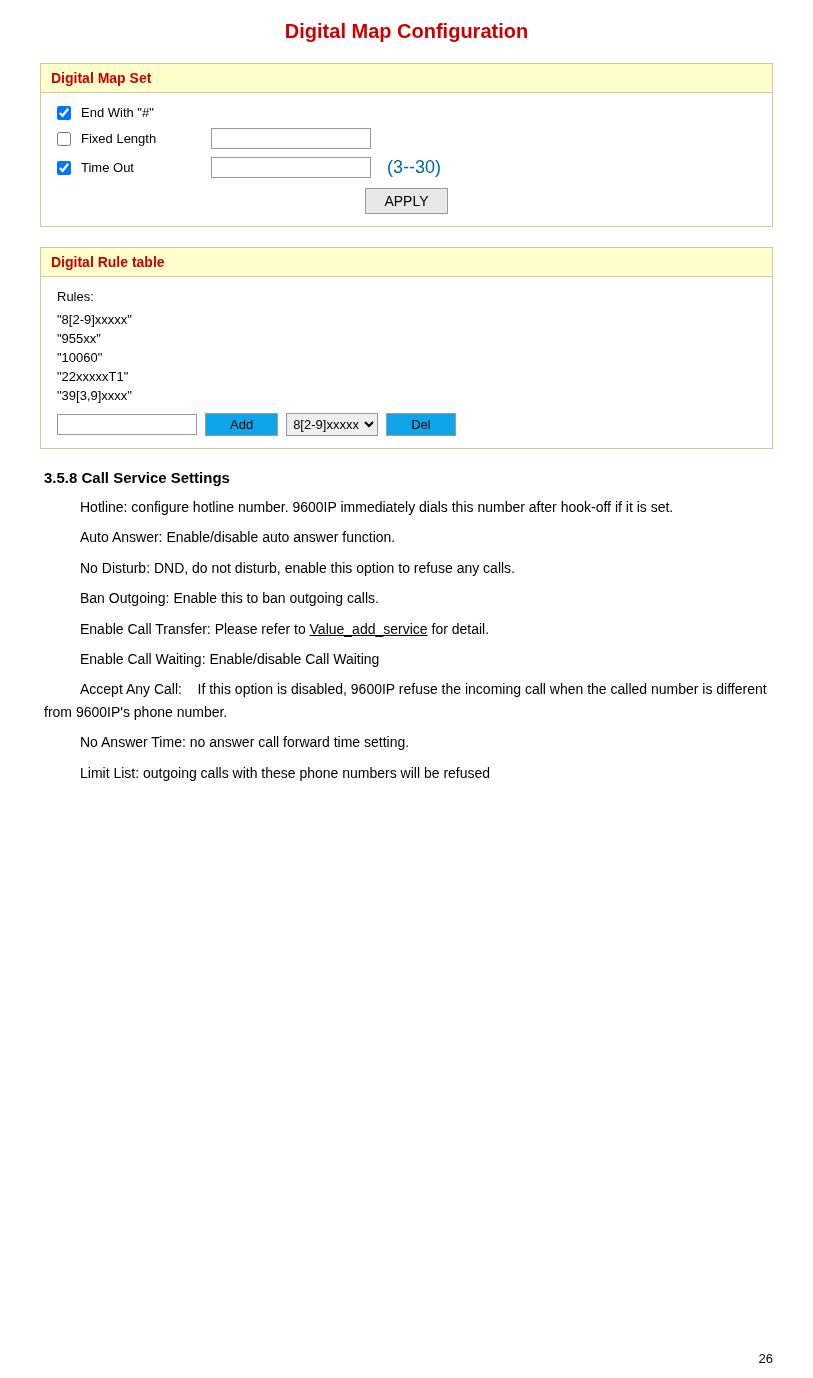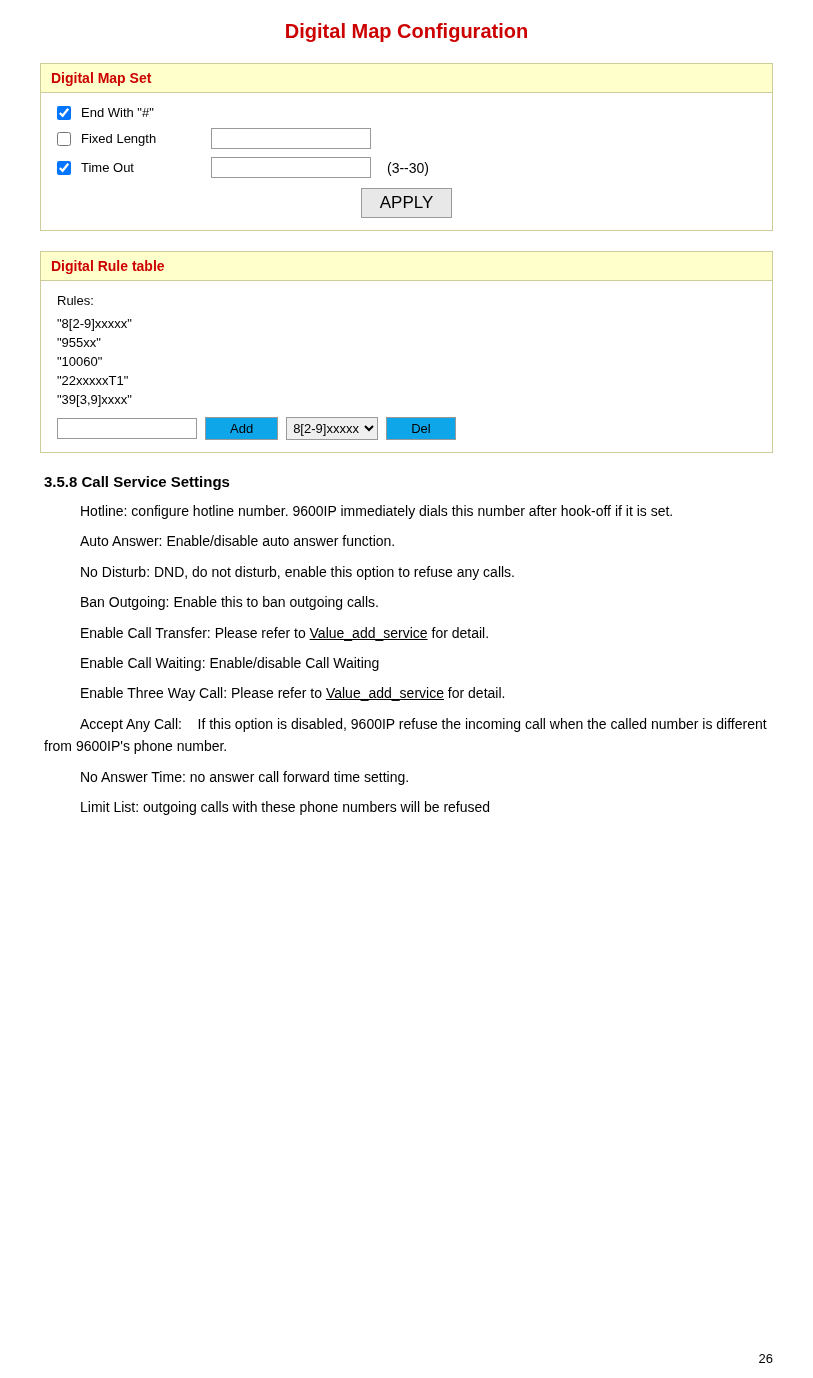--- a/index.html
+++ b/index.html
@@ -51,34 +51,34 @@
       min-width: 120px;
       font-size: 13px;
     }
     .form-row input[type="text"] {
       border: 1px solid #999;
       padding: 2px 4px;
       font-size: 13px;
       width: 160px;
     }
     .hint-text {
-      font-size: 14px;
-      color: #000000;
+      font-size: 18px;
+      color: #0369a1;
       margin-left: 6px;
     }
     .apply-row {
       display: flex;
       justify-content: center;
       margin-top: 10px;
     }
     .apply-btn {
       background: #e8e8e8;
       border: 1px solid #999;
       padding: 4px 18px;
-      font-size: 17px;
+      font-size: 14px;
       cursor: pointer;
     }
     .rules-label {
       font-size: 13px;
       margin-bottom: 6px;
     }
     .rule-item {
       font-size: 13px;
       padding: 2px 0;
       color: #000;
@@ -229,26 +229,20 @@
     <span> Please refer to </span>
     <span class="underline">Value_add_service</span>
     <span> for detail.</span>
   </p>
 
   <p class="indent">
     <span class="term">Enable Call Waiting:</span>
     <span> Enable/disable Call Waiting</span>
   </p>
 
-  <p class="indent">
-    <span class="term">Enable Three Way Call:</span>
-    <span> Please refer to </span>
-    <span class="underline">Value_add_service</span>
-    <span> for detail.</span>
-  </p>
 
   <p>
     <span style="margin-left:36px;" class="term">Accept Any Call:</span>
     <span>&nbsp;&nbsp; If this option is disabled, 9600IP refuse the incoming call when the called number is different from 9600IP's phone number.</span>
   </p>
 
   <p class="indent">
     <span class="term">No Answer Time:</span>
     <span> no answer call forward time setting.</span>
   </p>

